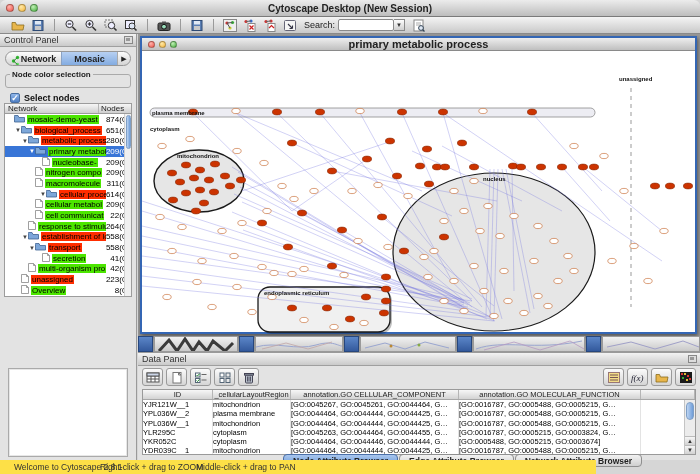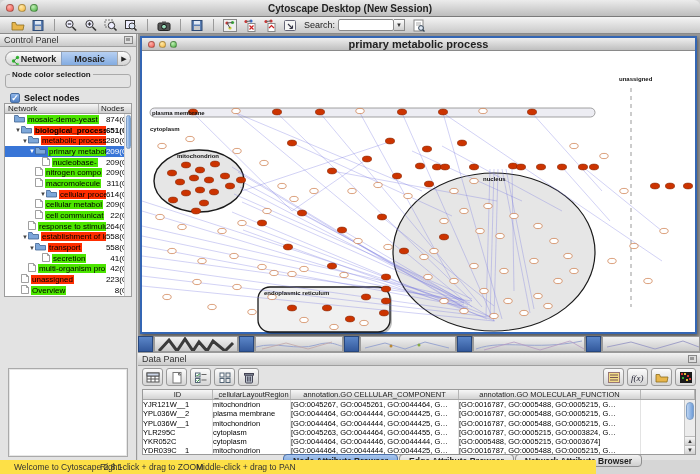--- a/index.html
+++ b/index.html
@@ -266,21 +266,21 @@
       </div>
       <div class="tree-body" id="tree-body">
         <div class="trow" style="padding-left: 3px;">
             <span class="arrow"></span>
             <span class="ticon"><svg width="11" height="9">
                 <path d="M0.5 2.5 L0.5 8 L10.5 8 L10.5 3.5 L5 3.5 L4 1.5 L0.5 1.5 Z" fill="#7da7d9" stroke="#3d6293" stroke-width="0.8"></path>
               </svg></span>
             <span class="lbl green">mosaic-demo-yeast</span>
             <span class="cnt">874(0)</span>
           </div>
-          <div class="trow" style="padding-left: 10px; font-weight: bold;">
+          <div class="trow" style="padding-left: 10px;">
             <span class="arrow">▼</span>
             <span class="ticon"><svg width="11" height="9">
                 <path d="M0.5 2.5 L0.5 8 L10.5 8 L10.5 3.5 L5 3.5 L4 1.5 L0.5 1.5 Z" fill="#7da7d9" stroke="#3d6293" stroke-width="0.8"></path>
               </svg></span>
             <span class="lbl red">biological_process</span>
             <span class="cnt">651(0)</span>
           </div>
           <div class="trow" style="padding-left: 17px;">
             <span class="arrow">▼</span>
             <span class="ticon"><svg width="11" height="9">

